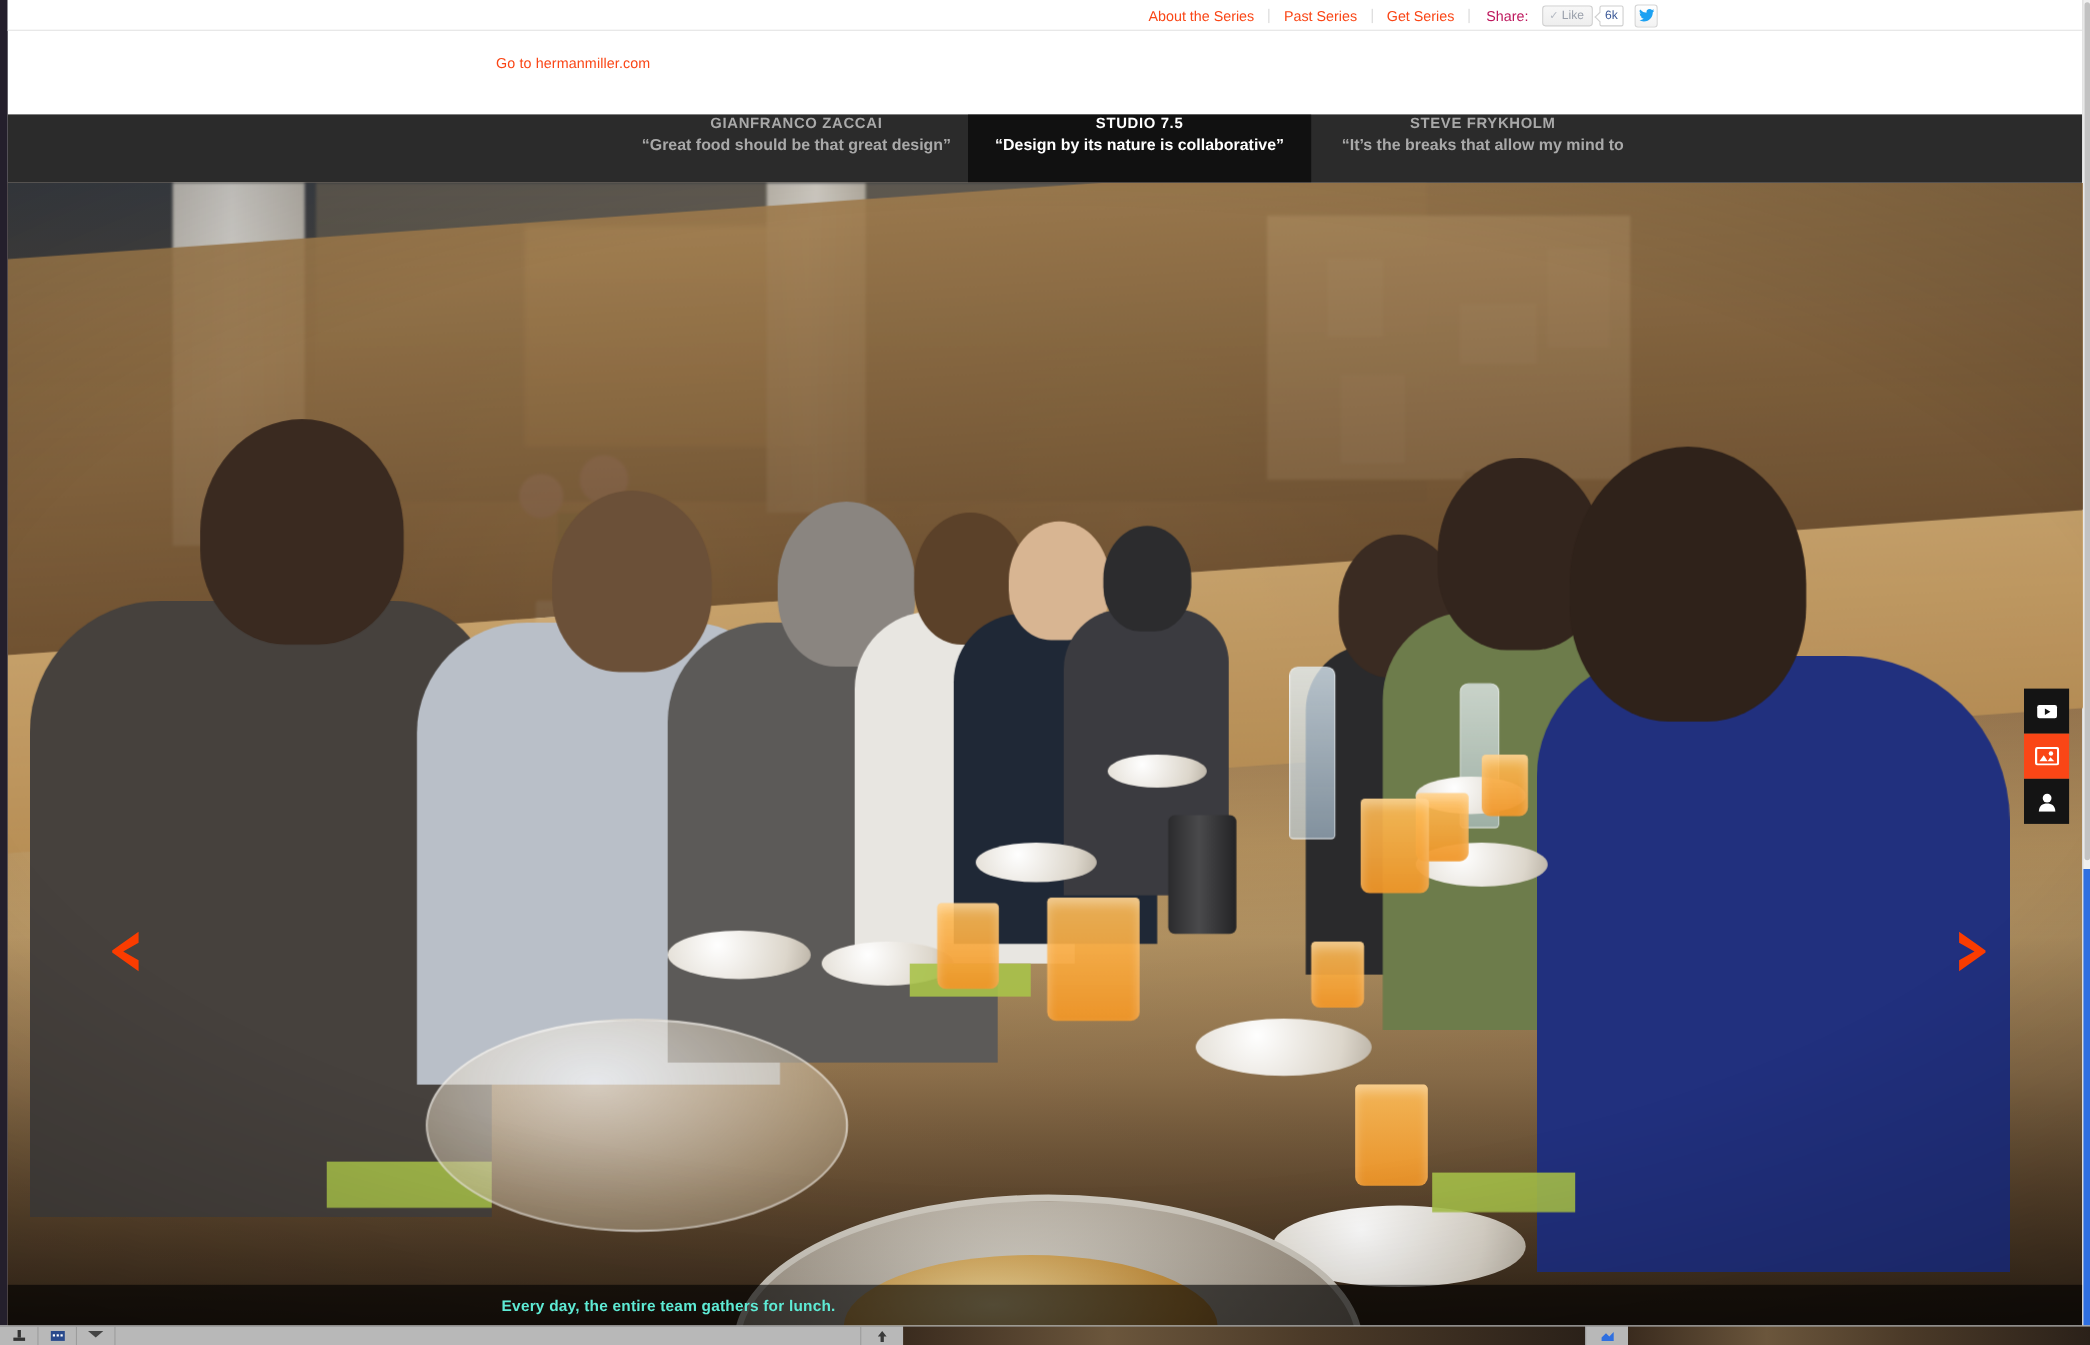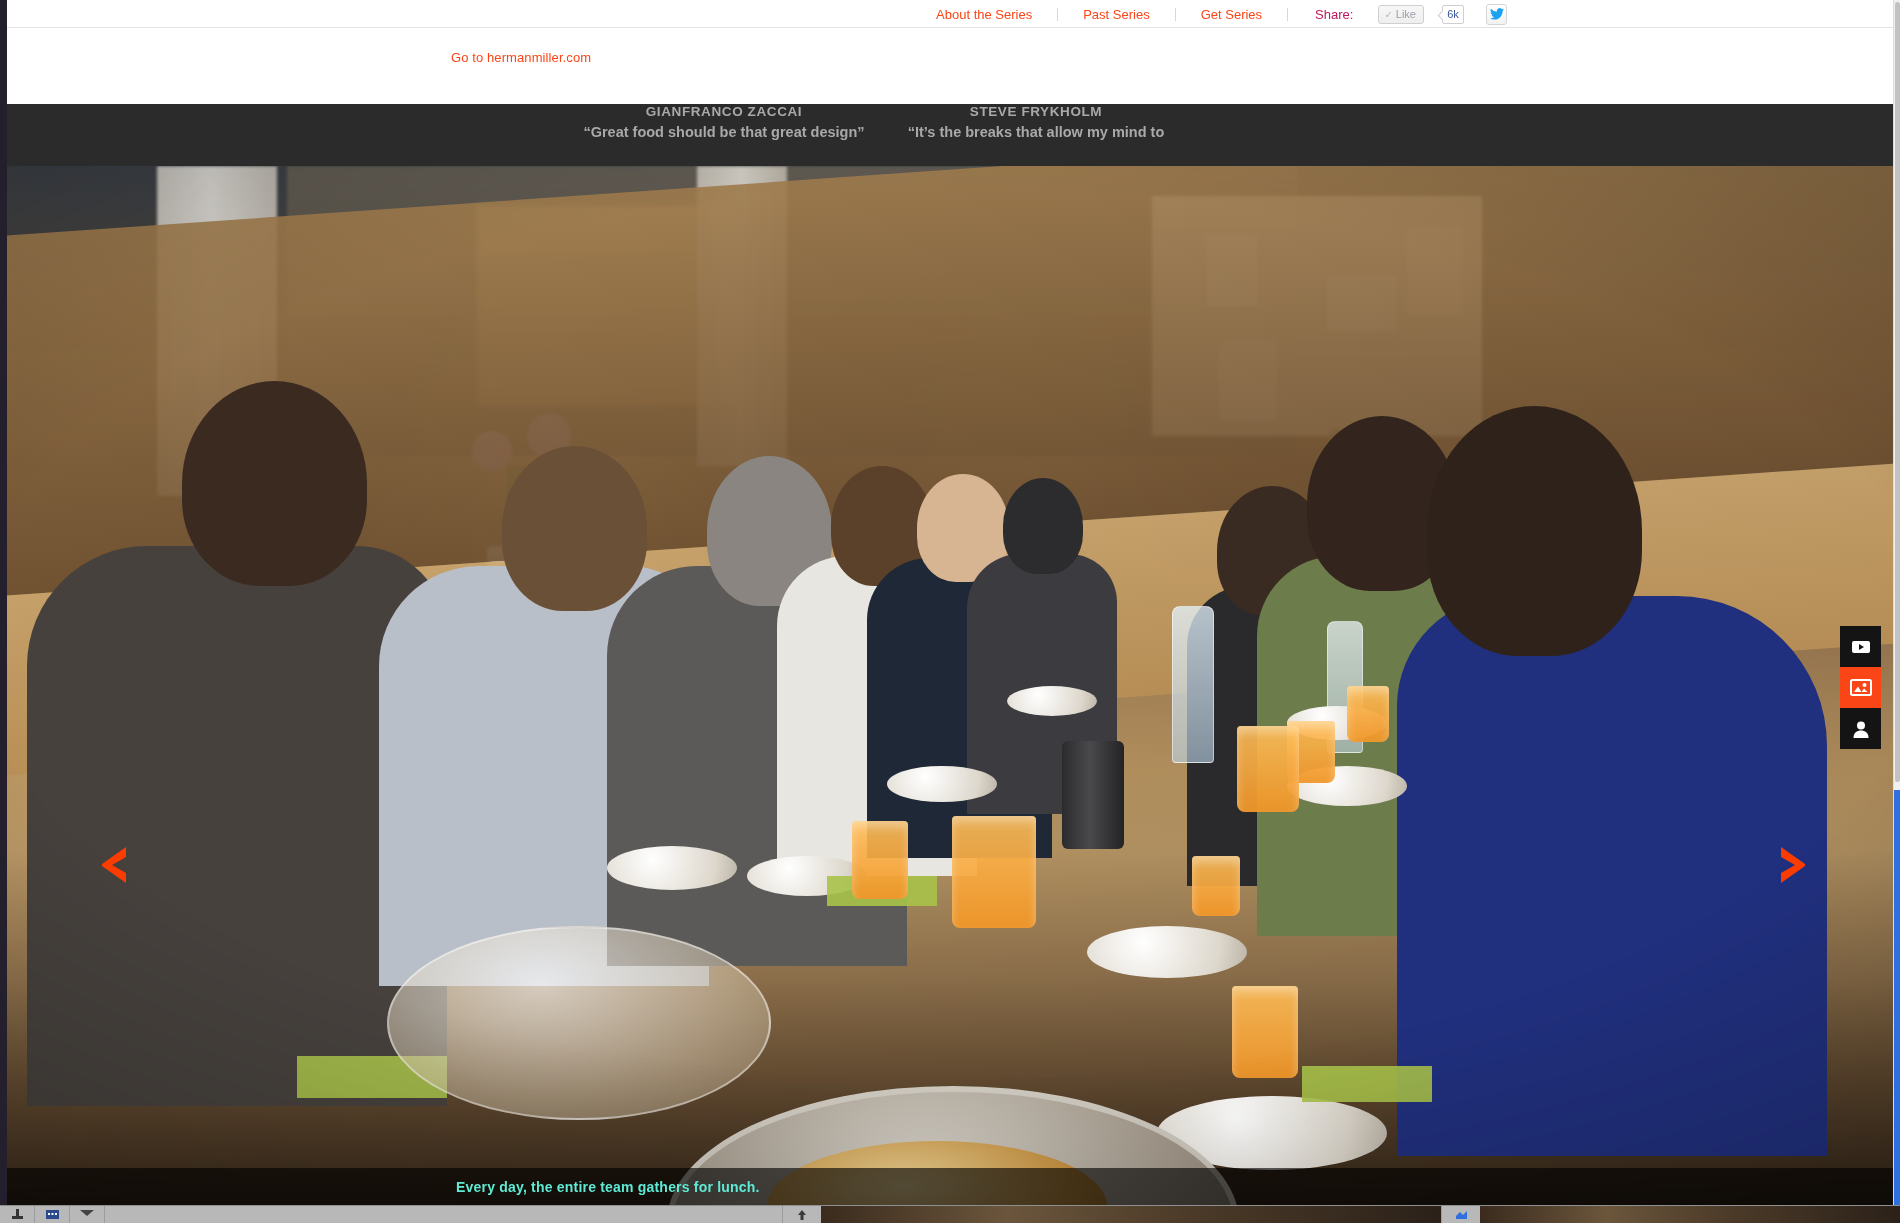--- a/index.html
+++ b/index.html
@@ -41,21 +41,21 @@
     letter-spacing: 0.1px;
     cursor: pointer;
     margin-top: 43px;
   }
   .util-right {
     position: absolute;
     right: 386px; top: 0;
     height: 28px;
     display: flex;
     align-items: center;
-    gap: 12px;
+    gap: 0;
   }
   .util-link {
     font-size: 13px;
     color: #fa4616;
     padding: 0 13px;
     cursor: pointer;
     white-space: nowrap;
   }
   .util-sep {
     width: 1px;
@@ -506,20 +506,24 @@
 
 
   <div class="episode-nav">
     <div class="ep-spacer"></div>
 
     <div class="ep">
       <div class="ep-name">GIANFRANCO ZACCAI</div>
       <div class="ep-quote">“Great food should be that great design”</div>
     </div>
 
+    <div class="ep active">
+      <div class="ep-name">STUDIO 7.5</div>
+      <div class="ep-quote">“Design by its nature is collaborative”</div>
+    </div>
 
     <div class="ep">
       <div class="ep-name">STEVE FRYKHOLM</div>
       <div class="ep-quote">“It’s the breaks that allow my mind to</div>
     </div>
   </div>
 
   <div class="stage">
     <div class="photo">
       <div class="blur-layer">

